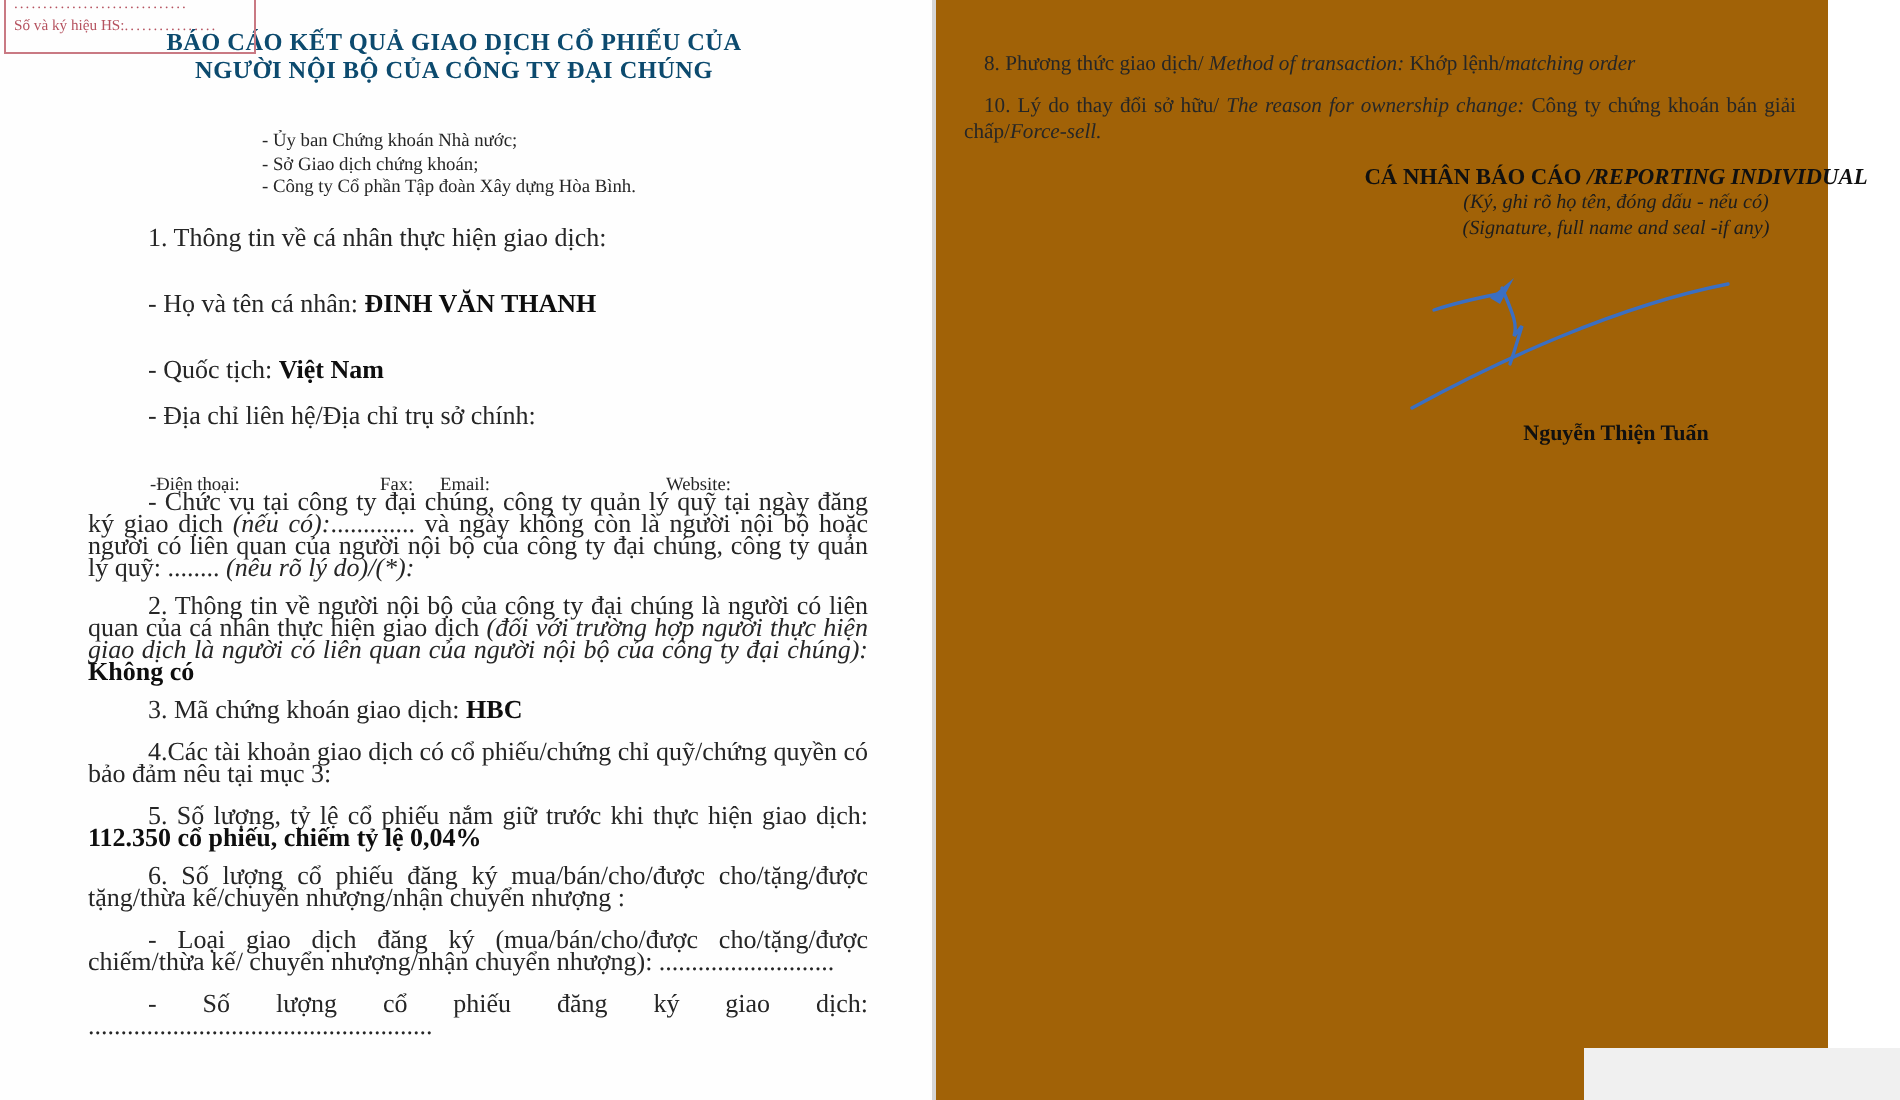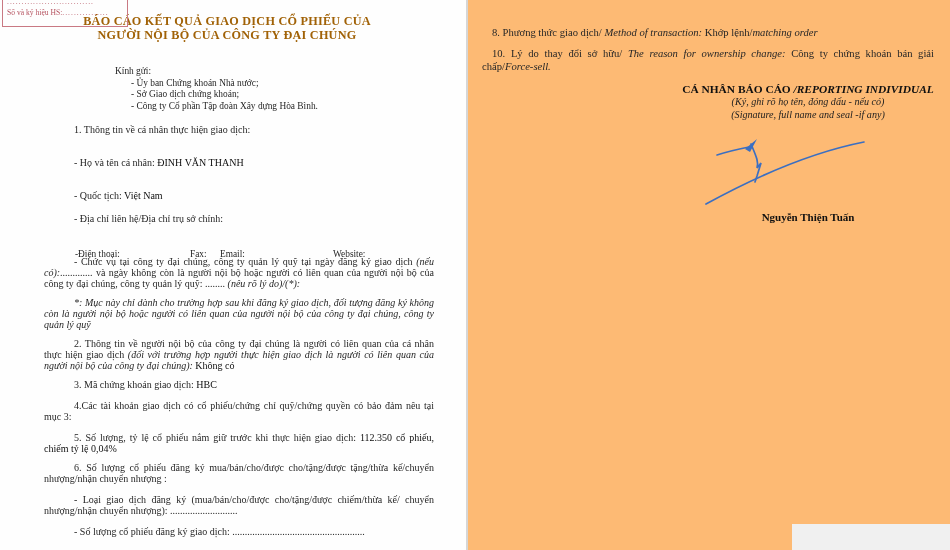--- a/index.html
+++ b/index.html
@@ -2,46 +2,46 @@
 <html><head>
 <meta charset="utf-8">
 <style>
   html,body{margin:0;padding:0;background:#ffffff;}
   .canvas{
     position:relative;width:950px;height:550px;overflow:hidden;background:#ffffff;
     font-family:"Liberation Serif","DejaVu Serif",serif;color:#262626;
   }
   
   .page-left{position:absolute;left:0;top:0;width:466px;height:550px;background:#fefefe;}
-  .page-right{position:absolute;left:468px;top:0;width:482px;height:550px;background:#fdba74;}
+  .page-right{position:absolute;left:468px;top:0;width:446px;height:550px;background:#a16207;}
   .divider{position:absolute;left:466px;top:0;width:2px;height:550px;background:#d6d6d6;}
   .scan-band{position:absolute;left:792px;top:524px;width:158px;height:26px;background:#f0f0f0;}
 
   
   .stamp{
     position:absolute;left:2px;top:-7px;width:126px;height:34px;
     border:1px solid #c97983;color:#b5525f;font-size:7.6px;line-height:11px;
     padding:2px 4px;box-sizing:border-box;overflow:hidden;background:transparent;
   }
   .stamp .frag{letter-spacing:1px;white-space:nowrap;}
   .stamp .dots{letter-spacing:1px;}
 
   
   .lcontent{padding:8px 32px 0 44px;}
   .doc-title{
     width:302px;margin:6px 0 0 32px;text-align:center;font-weight:bold;
-    font-size:12.2px;line-height:14px;color:#a16207;letter-spacing:.25px;
+    font-size:12.2px;line-height:14px;color:#0c4a6e;letter-spacing:.25px;
   }
   .kinhgui{margin:24px 0 0 71px;font-size:9.4px;line-height:11.6px;}
   .kinhgui .kg-items{margin-left:16px;}
-  .p{font-size:10px;line-height:11px;margin:22px 0 0 0;text-align:justify;text-indent:30px;}
+  .p{font-size:13px;line-height:11px;margin:22px 0 0 0;text-align:justify;text-indent:30px;}
   .p.mt10{margin-top:10px;}
   .p.mt12{margin-top:12px;}
   .p.mt8{margin-top:8px;}
-  b{font-weight:normal;color:#0e0e0e;}
+  b{font-weight:bold;color:#0e0e0e;}
   i{font-style:italic;}
   .contact{position:relative;height:11px;margin-top:13px;font-size:9.35px;}
   .contact span{position:absolute;top:12px;}
   .c-phone{left:31px;} .c-fax{left:146px;} .c-email{left:176px;} .c-web{left:289px;}
   .footnote{font-style:italic;}
 
   
   .rcontent{padding:26px 16px 0 14px;font-size:10.6px;line-height:13.4px;}
   .ritem{margin:0 0 7.5px 0;text-indent:10px;text-align:justify;}
   .sign-block{width:312px;margin:9px 0 0 170px;text-align:center;}
@@ -63,21 +63,20 @@
     </div>
 
     <div class="lcontent">
 
       <div class="doc-title">
         <div>BÁO CÁO KẾT QUẢ GIAO DỊCH CỔ PHIẾU CỦA</div>
         <div>NGƯỜI NỘI BỘ CỦA CÔNG TY ĐẠI CHÚNG</div>
       </div>
 
       <div class="kinhgui">
-        <div>Kính gửi:</div>
         <div class="kg-items">
           <div>- Ủy ban Chứng khoán Nhà nước;</div>
           <div>- Sở Giao dịch chứng khoán;</div>
           <div>- Công ty Cổ phần Tập đoàn Xây dựng Hòa Bình.</div>
         </div>
       </div>
 
       <p class="p mt12">1. Thông tin về cá nhân thực hiện giao dịch:</p>
 
       <p class="p"><span>- Họ và tên cá nhân: </span><b>ĐINH VĂN THANH</b></p>
@@ -90,21 +89,20 @@
       <div class="contact">
         <span class="c-phone">-Điện thoại:</span>
         <span class="c-fax">Fax:</span>
         <span class="c-email">Email:</span>
         <span class="c-web">Website:</span>
       </div>
 
 
       <p class="p mt8"><span>- Chức vụ tại công ty đại chúng, công ty quản lý quỹ tại ngày đăng ký giao dịch </span><i>(nếu có):</i><span>............. và ngày không còn là người nội bộ hoặc người có liên quan của người nội bộ của công ty đại chúng, công ty quản lý quỹ: ........ </span><i>(nêu rõ lý do)/(*):</i></p>
 
-      <p class="p mt8 footnote">*: Mục này chỉ dành cho trường hợp sau khi đăng ký giao dịch, đối tượng đăng ký không còn là người nội bộ hoặc người có liên quan của người nội bộ của công ty đại chúng, công ty quản lý quỹ</p>
 
       <p class="p mt8"><span>2. Thông tin về người nội bộ của công ty đại chúng là người có liên quan của cá nhân thực hiện giao dịch </span><i>(đối với trường hợp người thực hiện giao dịch là người có liên quan của người nội bộ của công ty đại chúng): </i><b>Không có</b></p>
 
       <p class="p mt8"><span>3. Mã chứng khoán giao dịch: </span><b>HBC</b></p>
 
       <p class="p mt10">4.Các tài khoản giao dịch có cổ phiếu/chứng chỉ quỹ/chứng quyền có bảo đảm nêu tại mục 3:</p>
 
       <p class="p mt10"><span>5. Số lượng, tỷ lệ cổ phiếu nắm giữ trước khi thực hiện giao dịch: </span><b>112.350 cổ phiếu, chiếm tỷ lệ 0,04%</b></p>
 
       <p class="p mt8">6. Số lượng cổ phiếu đăng ký mua/bán/cho/được cho/tặng/được tặng/thừa kế/chuyển nhượng/nhận chuyển nhượng :</p>

